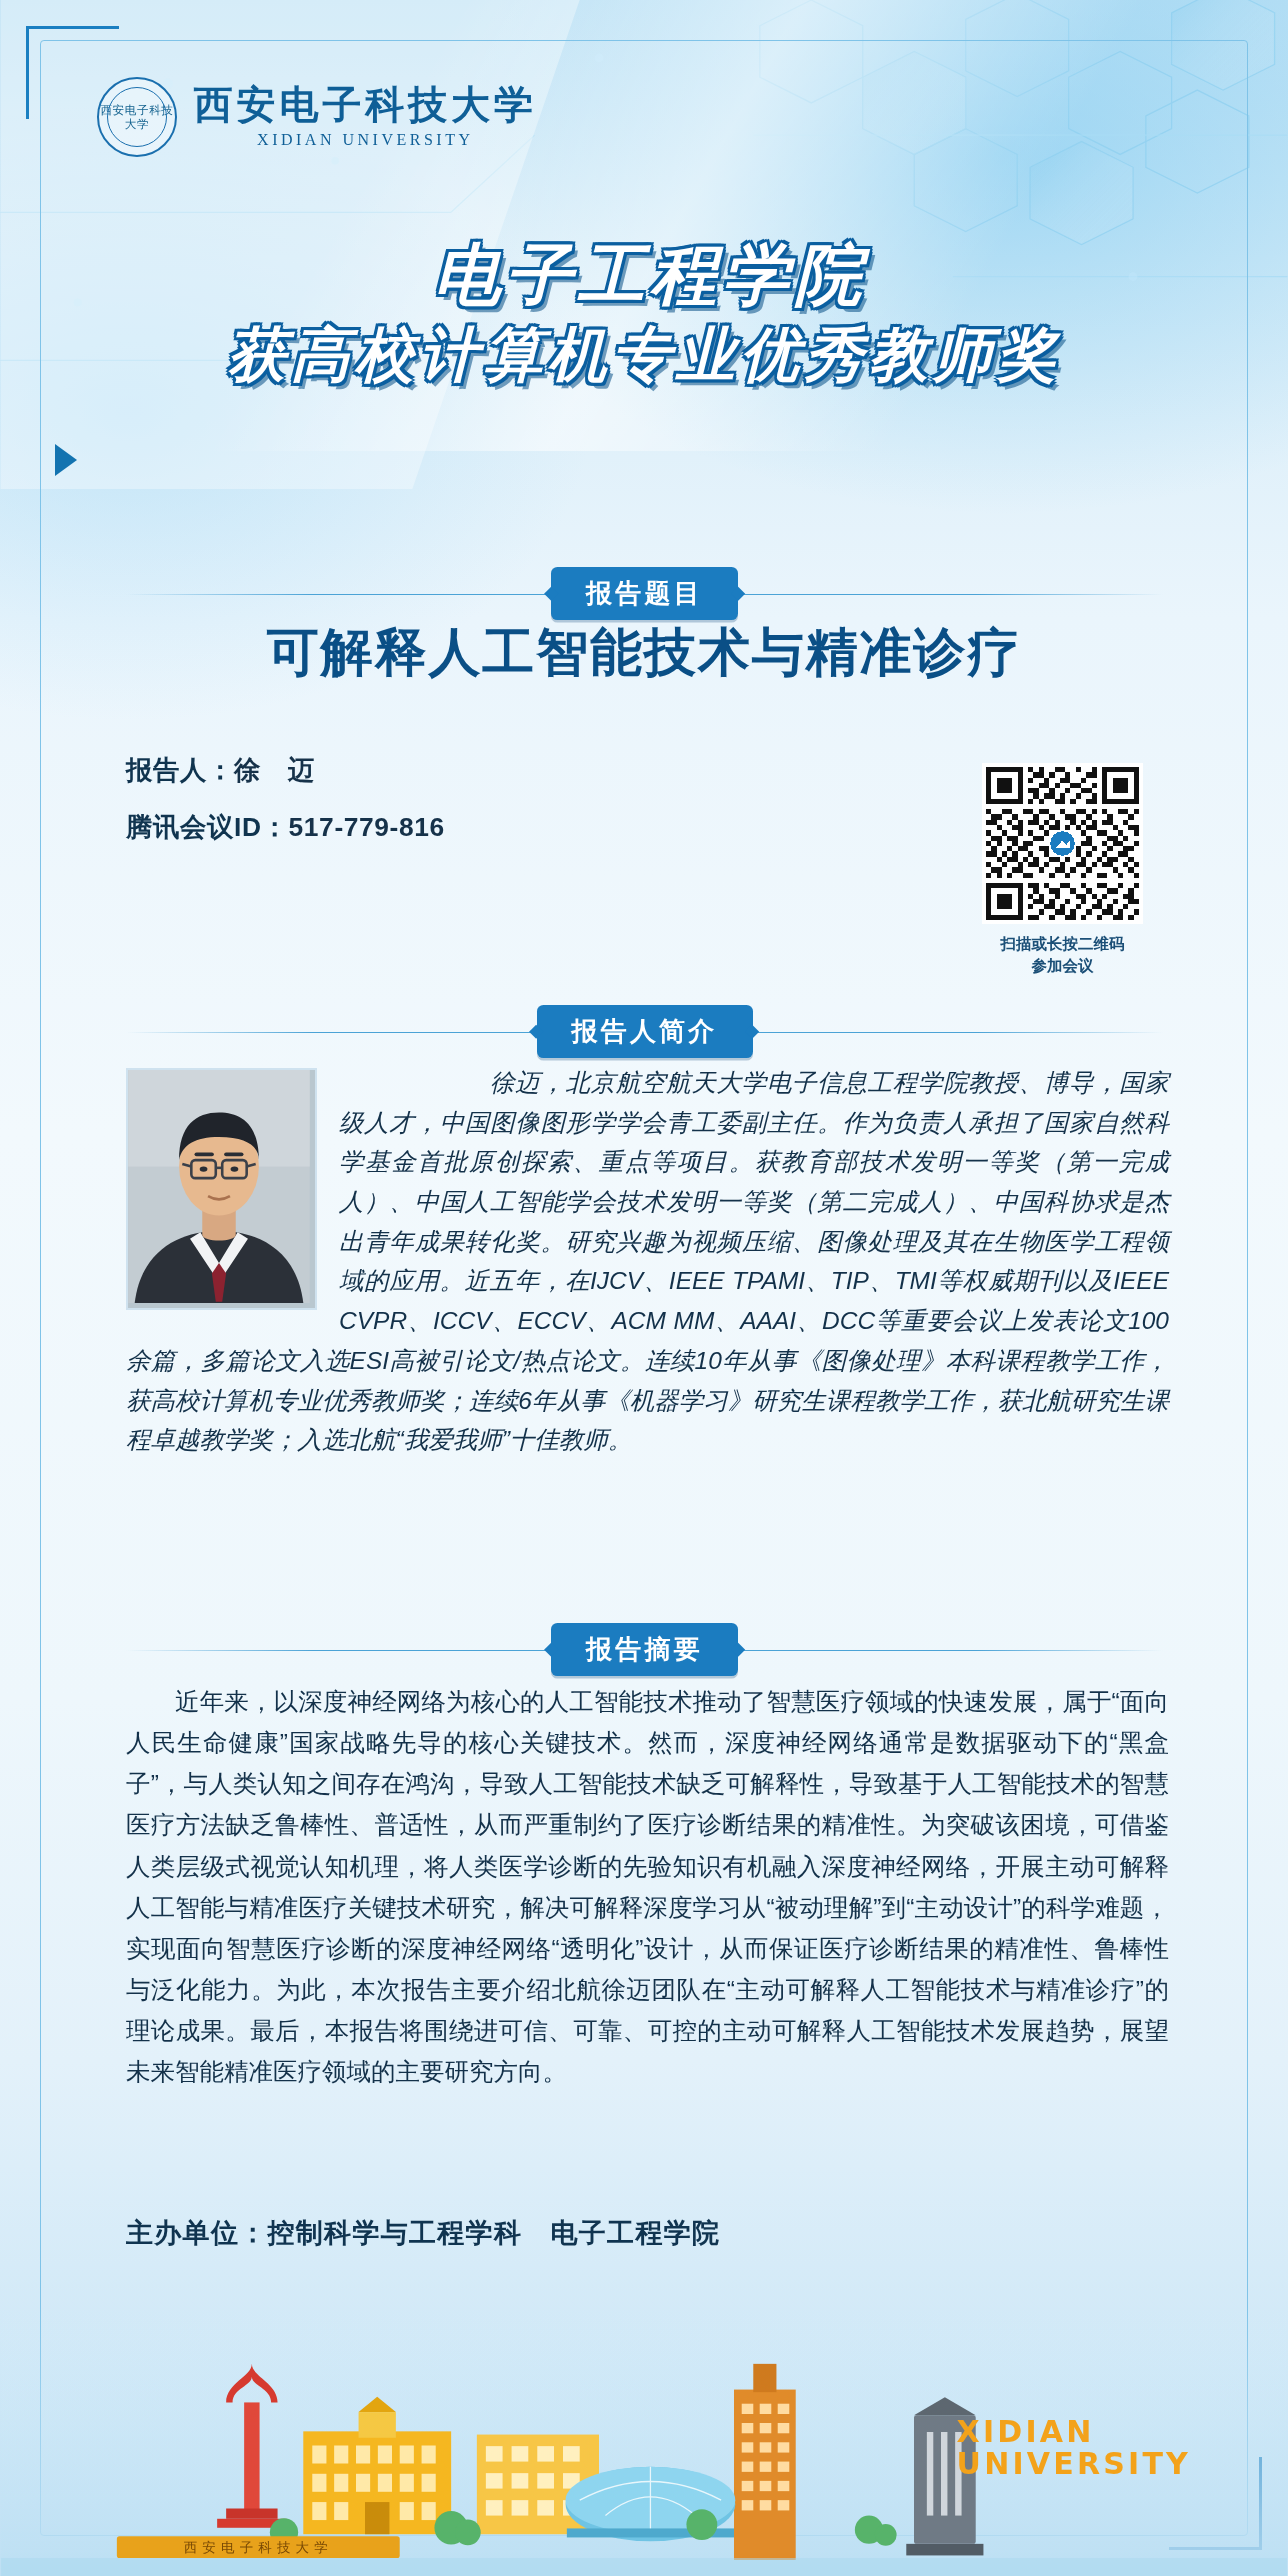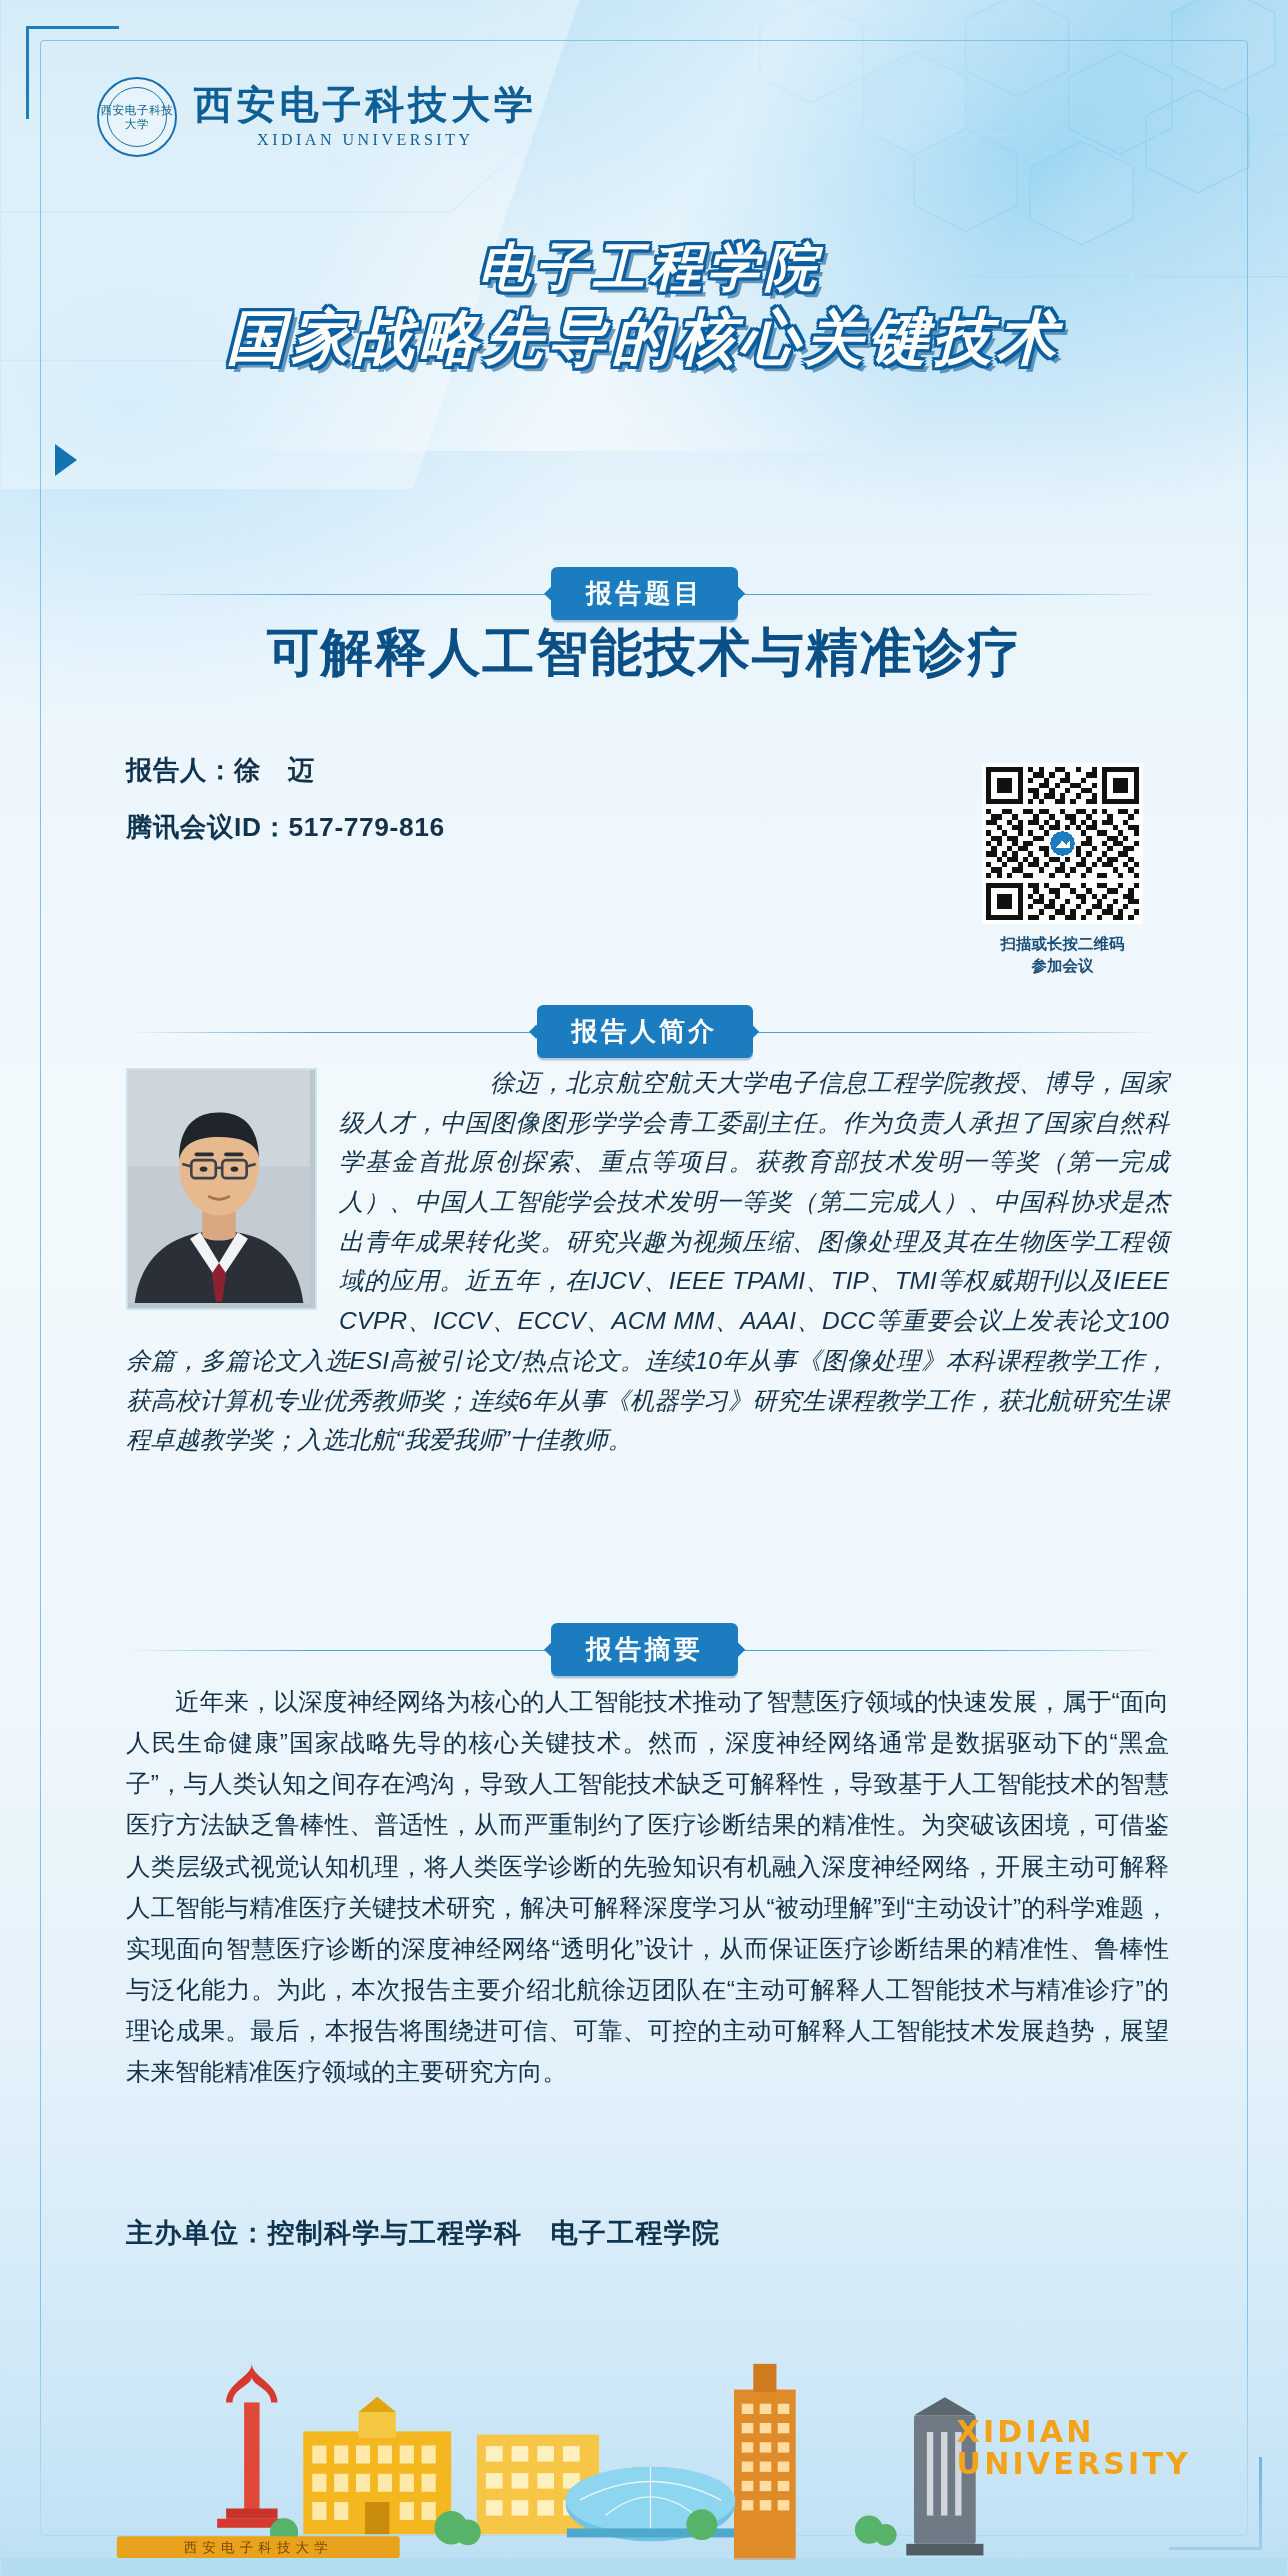--- a/index.html
+++ b/index.html
@@ -48,21 +48,21 @@
     font-family:"DejaVu Sans",sans-serif;
     font-weight:bold;font-style:italic;
     color:#ffffff;
     letter-spacing:5.2px;
     text-shadow:
       0 0 0 #0b5fa0,
       2.6px 0 0 #0b5fa0, -2.6px 0 0 #0b5fa0, 0 2.6px 0 #0b5fa0, 0 -2.6px 0 #0b5fa0,
       2.6px 2.6px 0 #0b5fa0, -2.6px 2.6px 0 #0b5fa0, 2.6px -2.6px 0 #0b5fa0, -2.6px -2.6px 0 #0b5fa0,
       5.2px 6.4px 0 rgba(10,80,135,0.55);
   }
-  .heading .l1{font-size:52px;line-height:1.12;padding-left:12px;}
+  .heading .l1{font-size:67px;line-height:1.12;padding-left:12px;}
   .heading .l2{font-size:59px;line-height:1.12;margin-top:9px;}
 
   .arrow-left{position:absolute;left:55px;top:444px;width:0;height:0;border-top:16.7px solid transparent;border-bottom:16.7px solid transparent;border-left:22px solid #1273b0;}
 
   
   .sec{position:relative;width:1037px;margin:0 auto;text-align:center;}
   .sec .rule{position:absolute;left:0;right:0;top:50%;height:1.9px;background:linear-gradient(90deg,rgba(30,120,180,0) 0%,#4ba3d6 18%,#4ba3d6 82%,rgba(30,120,180,0) 100%);}
   .pill{
     position:relative;display:inline-block;
     background:#1b7cc0;color:#fff;font-size:26px;font-weight:bold;
@@ -173,21 +173,21 @@
       <div class="sealtxt">西安电子科技大学</div>
     </div>
     <div class="logo-text">
       <div class="logo-cn">西安电子科技大学</div>
       <div class="logo-en">XIDIAN UNIVERSITY</div>
     </div>
   </div>
 
   <div class="heading">
     <div class="l1">电子工程学院</div>
-    <div class="l2">国家战略先导的核心关键技术</div>
+    <div class="l2">获高校计算机专业优秀教师奖</div>
   </div>
   <div class="arrow-left"></div>
 
   <div class="block-title">
     <div class="sec">
       <div class="rule"></div>
       <span class="pill">报告题目</span>
     </div>
   </div>
   <div class="talk-title">可解释人工智能技术与精准诊疗</div>

